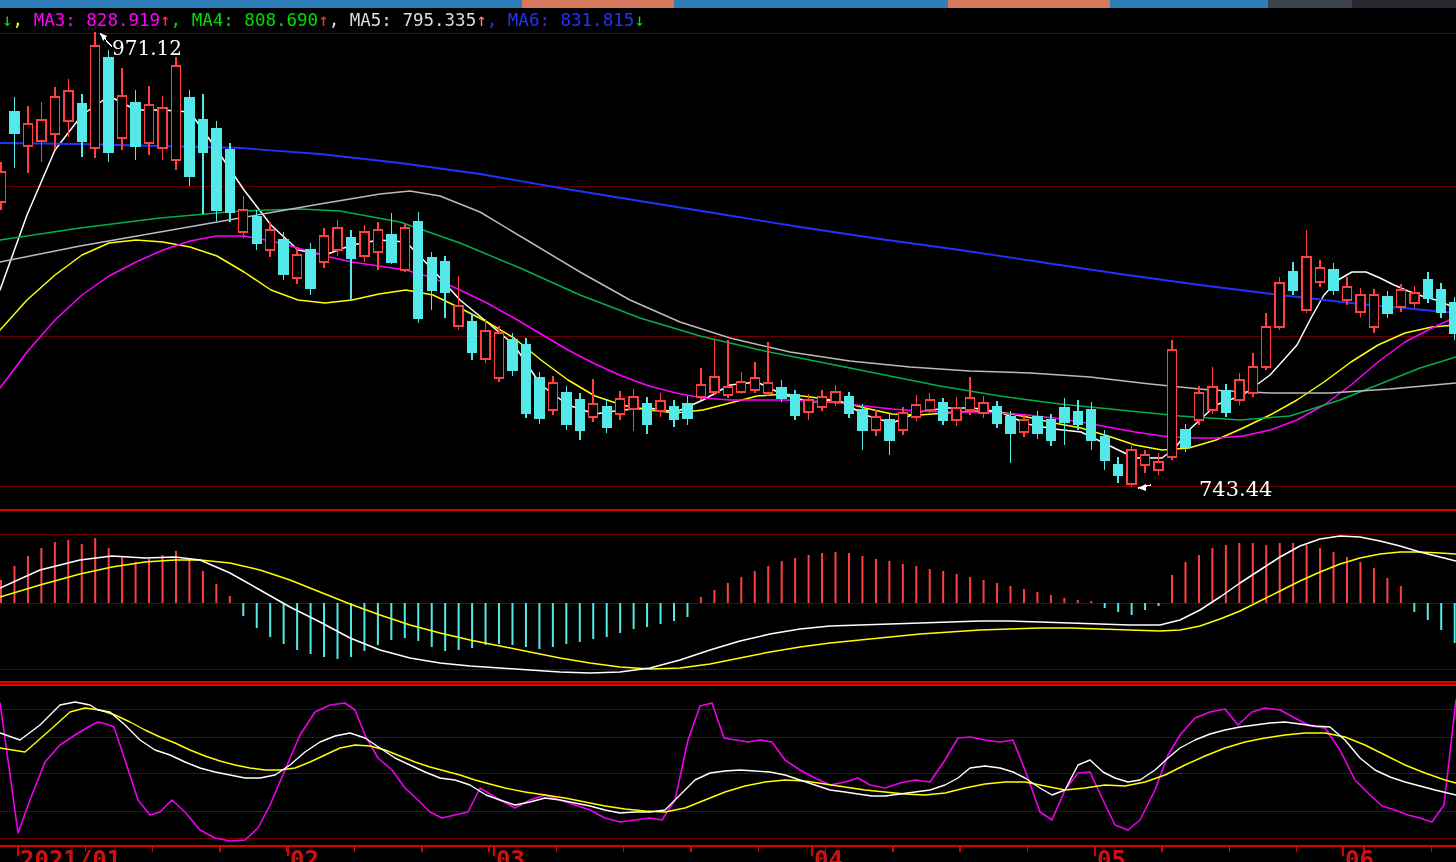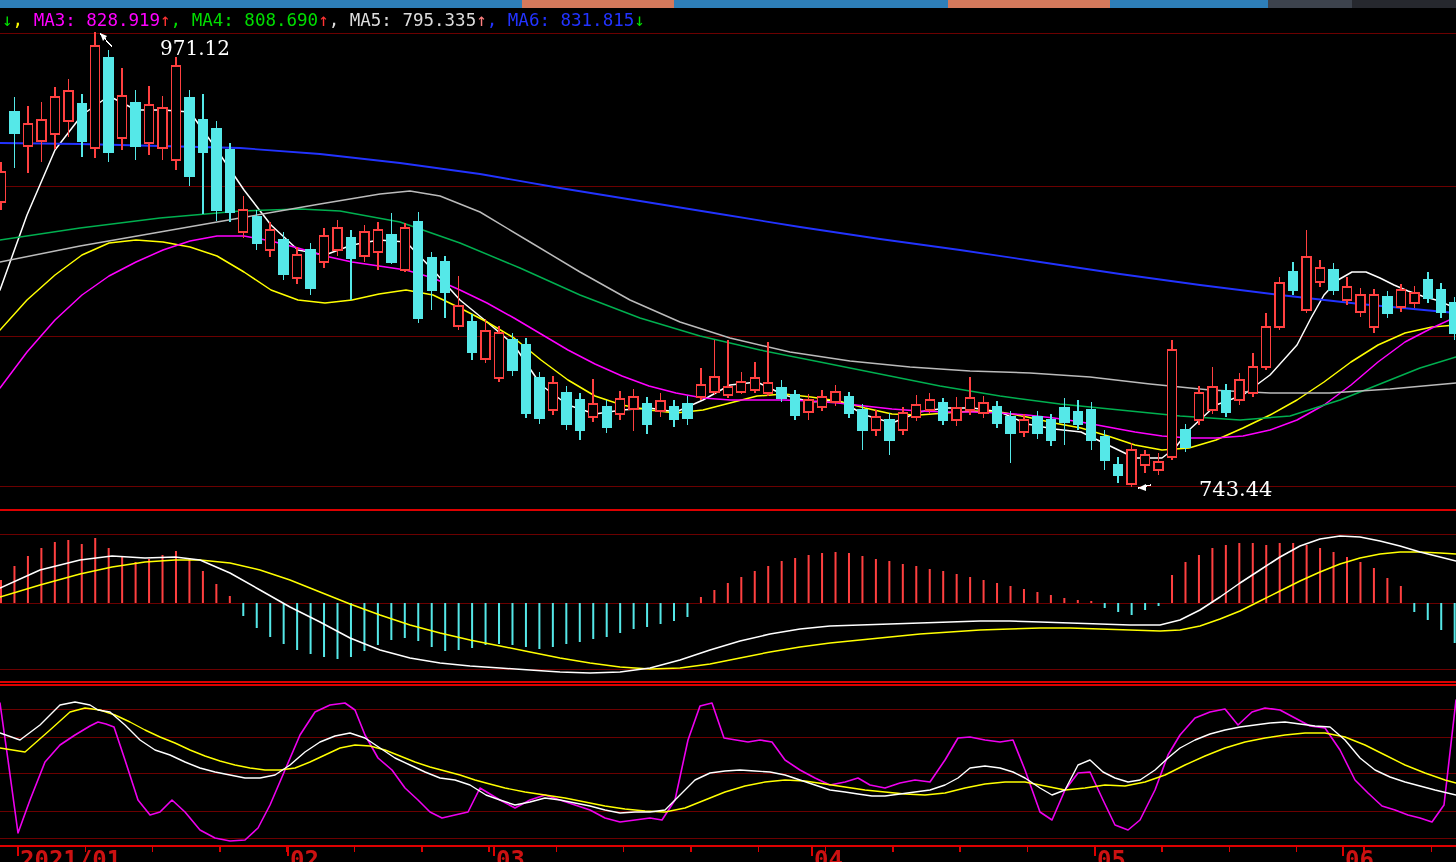--- a/index.html
+++ b/index.html
@@ -2,21 +2,21 @@
 <html><head>
 <meta charset="utf-8">
 <style>
   html,body{margin:0;padding:0;background:#000;width:1456px;height:862px;overflow:hidden;}
   #app{position:relative;width:1456px;height:862px;background:#000;font-family:"DejaVu Sans Mono",monospace;}
   #topstrip{position:absolute;left:0;top:0;width:1456px;height:8px;}
   #topstrip .seg{position:absolute;top:0;height:8px;}
   #header{position:absolute;left:2px;top:9px;height:22px;font-size:17.5px;line-height:22px;white-space:pre;letter-spacing:0;}
   #chart{position:absolute;left:0;top:0;}
   .annot{position:absolute;color:#fff;font-family:"DejaVu Serif",serif;white-space:nowrap;}
-  #hi-label{font-size:20px;margin-left:48px;}
+  #hi-label{font-size:20px;}
   #lo-label{font-size:21px;margin-left:48px;}
   .month{position:absolute;top:848px;color:#cc1111;font-family:"DejaVu Sans Mono",monospace;font-weight:bold;font-size:24px;line-height:24px;white-space:nowrap;}
 </style>
 </head>
 <body>
 
 <div id="app">
   <div id="topstrip">
       <div class="seg" style="left: 0px; width: 522px; background: rgb(46, 127, 185);"></div>
       <div class="seg" style="left: 522px; width: 152px; background: rgb(212, 121, 92);"></div>

